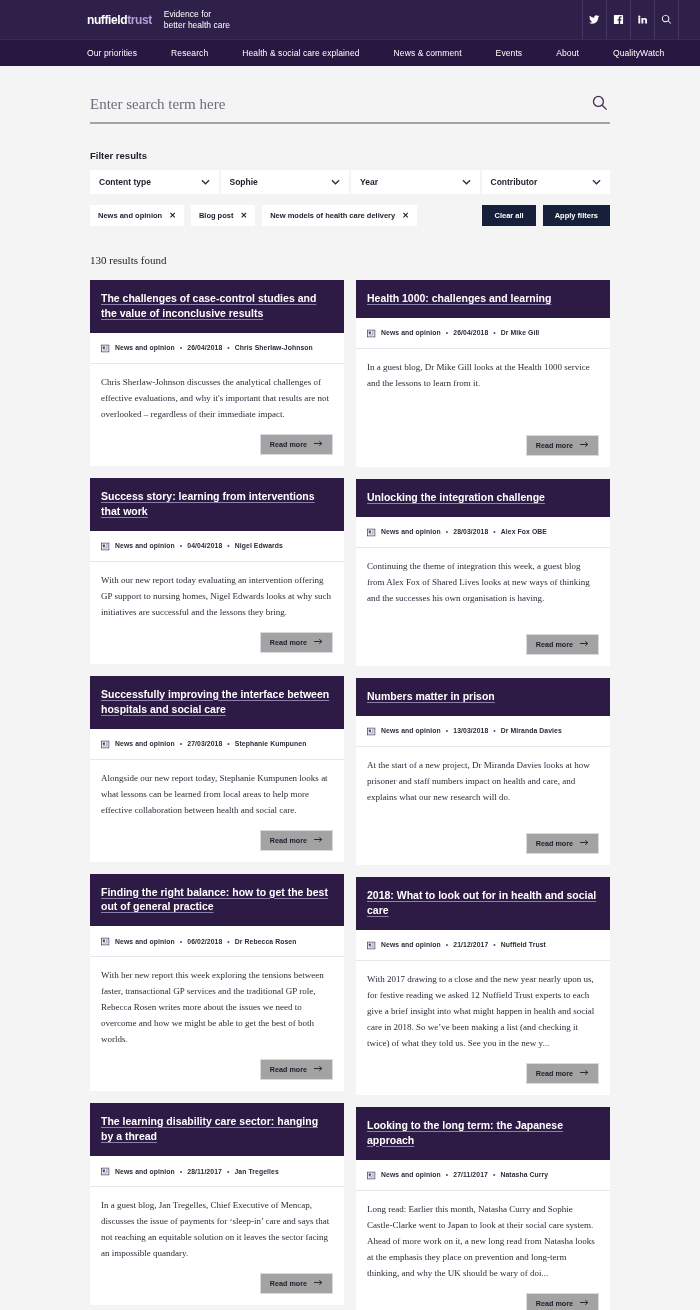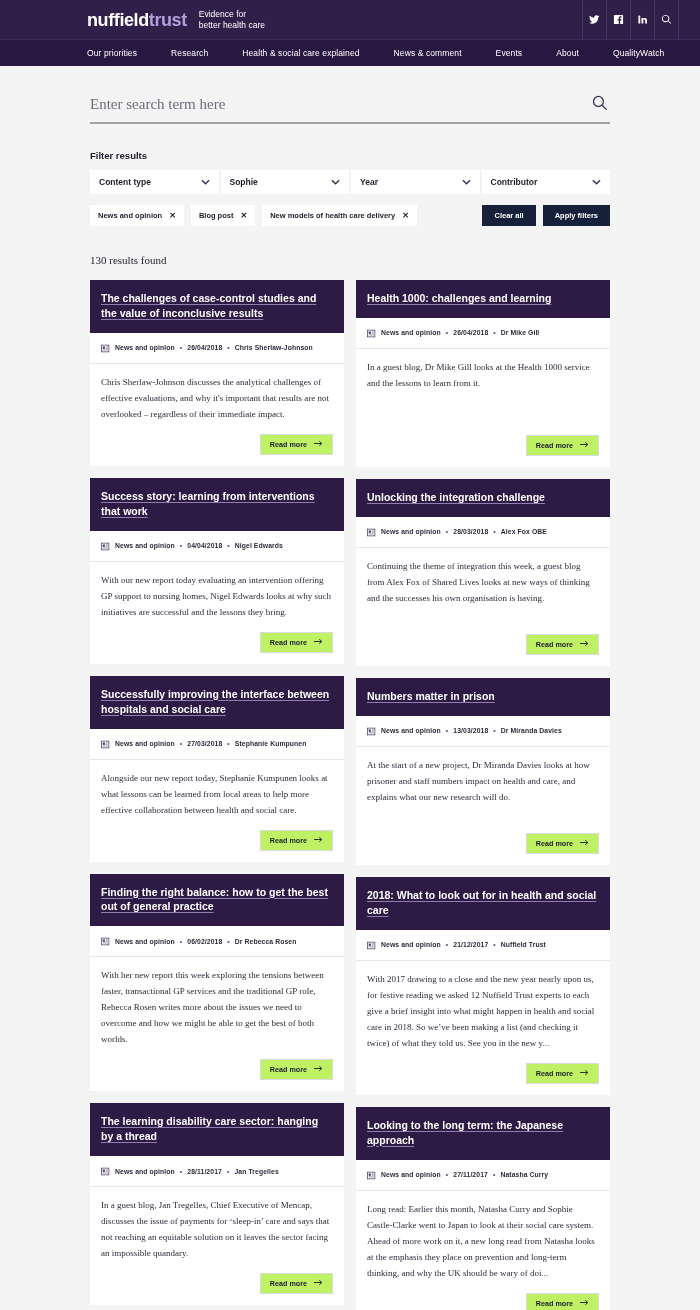--- a/index.html
+++ b/index.html
@@ -14,21 +14,21 @@
 
   
   .topbar {
     background: #2e2049;
     height: 39px;
     display: flex;
     align-items: center;
     position: relative;
   }
   .brand { display: flex; align-items: center; margin-left: 87px; }
-  .logo-text { font-size: 18px; font-weight: 700; letter-spacing: -0.4px; line-height: 1; }
+  .logo-text { font-size: 12px; font-weight: 700; letter-spacing: -0.4px; line-height: 1; }
   .logo-nuffield { color: #ffffff; }
   .logo-trust { color: #b39ddb; }
   .tagline {
     color: #ffffff; font-size: 8.5px; line-height: 1.35;
     margin-left: 12px; padding-top: 1px;
   }
   .social-strip {
     position: absolute; right: 0; top: 0; height: 39px;
     display: flex; align-items: stretch;
   }
@@ -118,21 +118,21 @@
   }
   .meta-text { font-size: 6.8px; font-weight: 700; color: #2b2b3a; letter-spacing: 0.1px; }
   .meta-sep { color: #6f3f8f; }
   .card-body { padding: 10px 11px 6px 11px; }
   .card-excerpt {
     font-family: "Liberation Serif", serif;
     font-size: 9px; line-height: 1.78; color: #2b2b3a;
   }
   .card-foot { display: flex; justify-content: flex-end; padding: 6px 11px 11px 11px; }
   .read-more {
-    border: 1px solid #d9d9e0; background: #bef264; cursor: pointer;
+    border: 1px solid #d9d9e0; background: #a3a3a3; cursor: pointer;
     display: flex; align-items: center; gap: 7px;
     padding: 5px 9px; font-size: 7.2px; font-weight: 700; color: #1d1d2b;
     font-family: "Liberation Sans", sans-serif;
   }
 </style>
 </head>
 <body>
 
 <div class="page">
 

